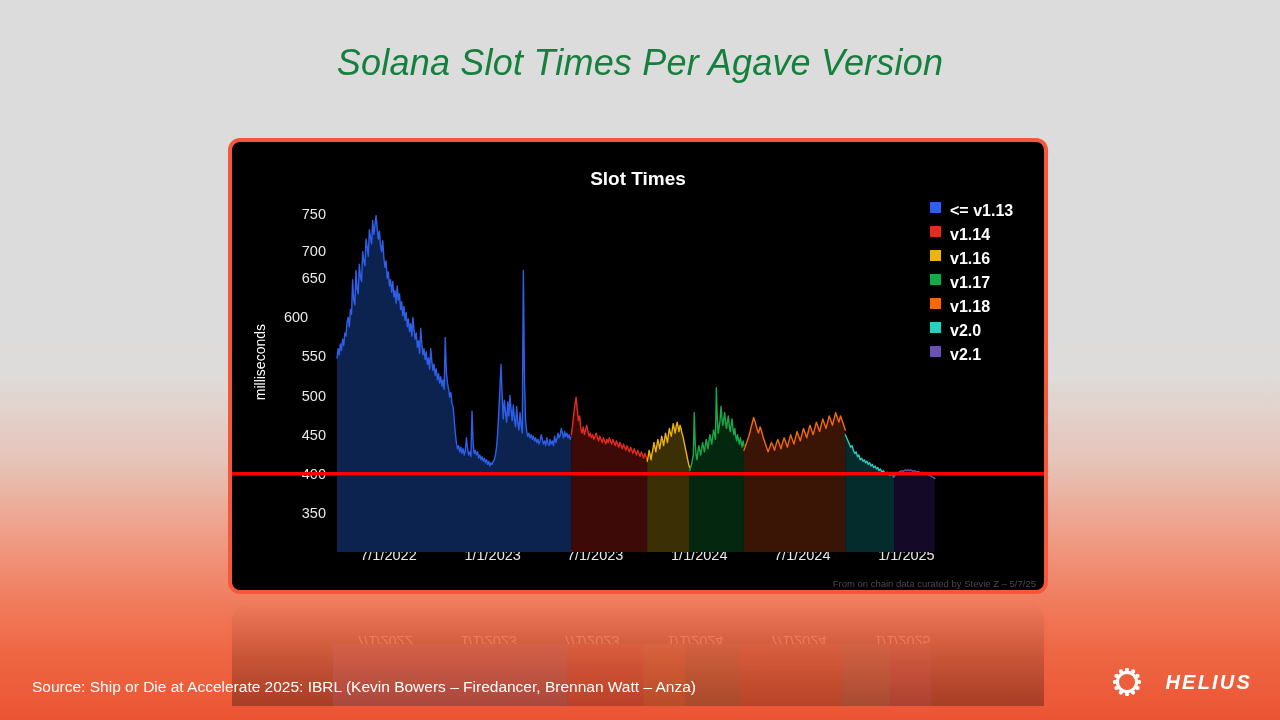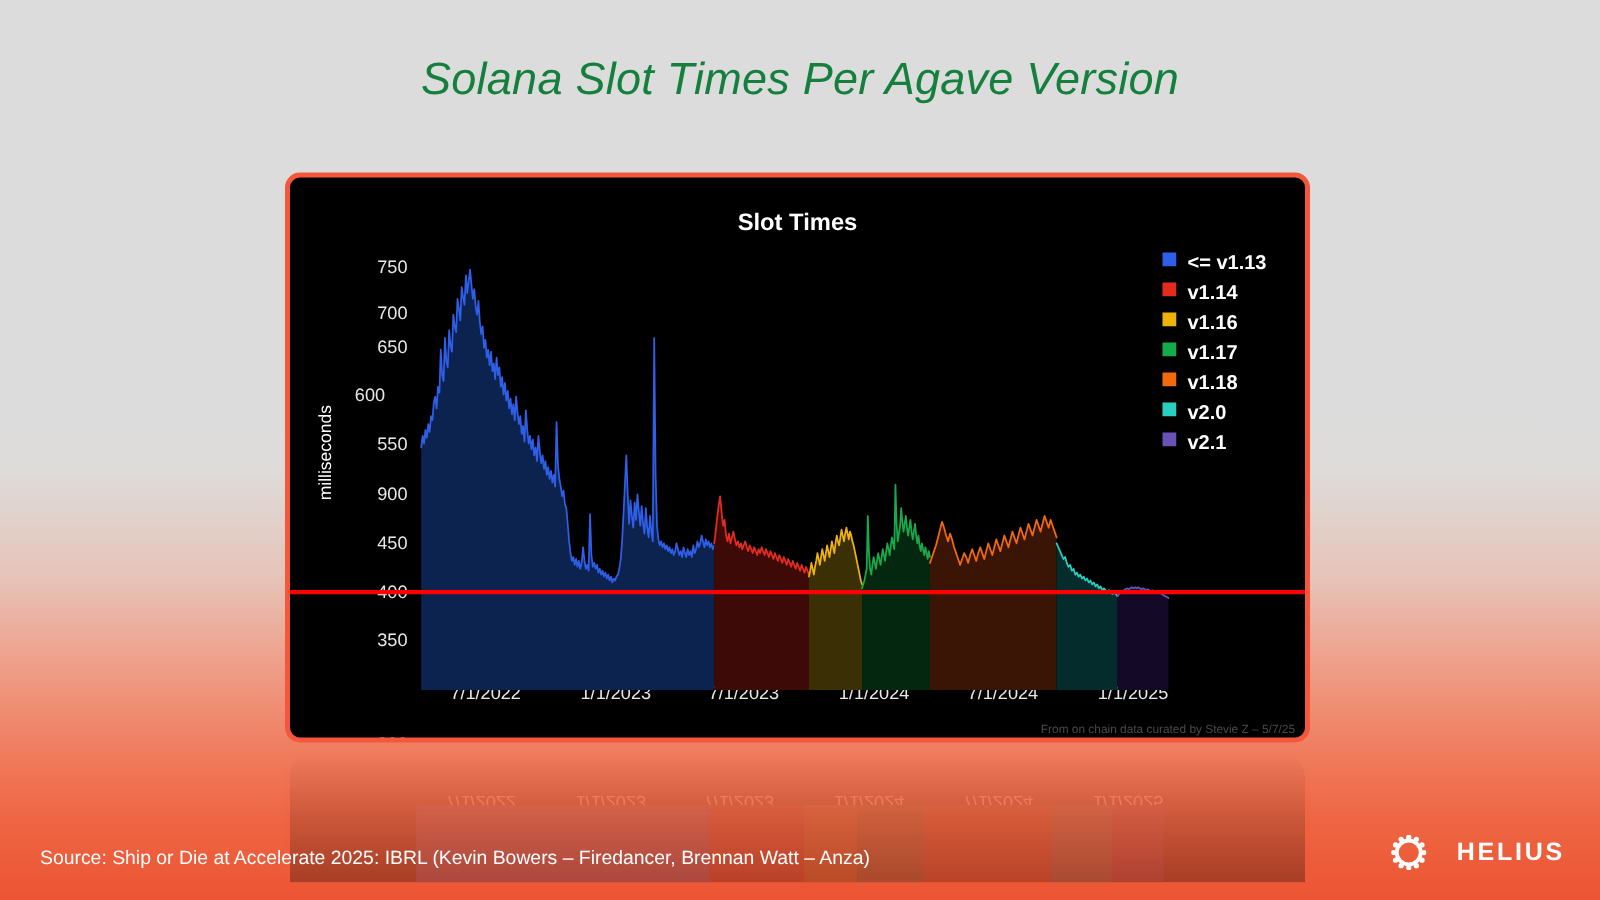--- a/index.html
+++ b/index.html
@@ -130,20 +130,21 @@
     color: #ffffff;
     font-size: 15.5px;
     white-space: nowrap;
   }
   #helius-logo {
     position: absolute;
     right: 28px; bottom: 24px;
     display: flex;
     align-items: center;
     gap: 24px;
+    font-style: italic;
   }
   #helius-logo .logo-text {
     color: #ffffff;
     font-size: 20px;
     font-weight: bold;
     letter-spacing: 2.2px;
   }
 </style>
 </head>
 <body>
@@ -154,21 +155,21 @@
 
 <div id="chart-card">
   <div class="chart-title">Slot Times</div>
   <div class="y-axis-label">milliseconds</div>
   <div id="ytick-host">
       <div class="ytick" style="top: 72px;">750</div>
       <div class="ytick" style="top: 109px;">700</div>
       <div class="ytick" style="top: 136.222px;">650</div>
       <div class="ytick" style="top: 175.333px; text-align: center;">600</div>
       <div class="ytick" style="top: 214.444px;">550</div>
-      <div class="ytick" style="top: 253.556px;">900</div>
+      <div class="ytick" style="top: 253.556px;">500</div>
       <div class="ytick" style="top: 292.667px;">450</div>
       <div class="ytick" style="top: 331.778px;">400</div>
       <div class="ytick" style="top: 370.889px;">350</div>
       <div class="ytick" style="top: 410px; margin-top: 44px;">300</div>
     </div>
   <div id="xtick-host">
       <div class="xtick" style="left: 156.511px;">7/1/2022</div>
       <div class="xtick" style="left: 260.665px;">1/1/2023</div>
       <div class="xtick" style="left: 363.12px;">7/1/2023</div>
       <div class="xtick" style="left: 467.274px;">1/1/2024</div>

